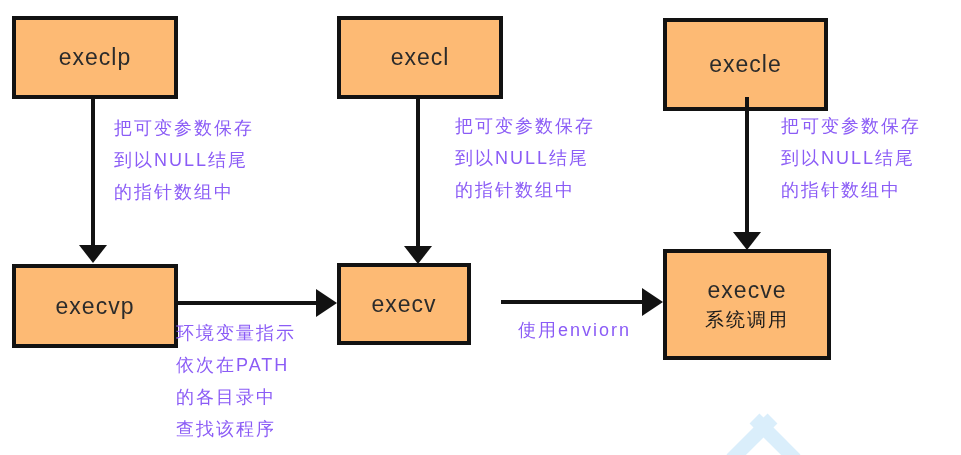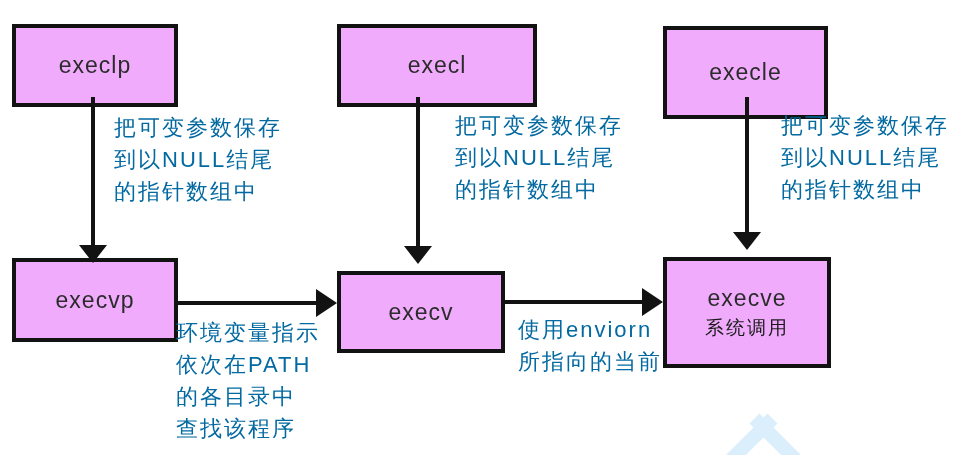--- a/index.html
+++ b/index.html
@@ -10,37 +10,36 @@
     background: #ffffff;
     overflow: hidden;
     font-family: "Liberation Sans", "DejaVu Sans", sans-serif;
   }
 
   
   .box {
     position: absolute;
     box-sizing: border-box;
     border: 4px solid #121212;
-    background: #f0abfc;
+    background: #fdba74;
     display: flex;
     flex-direction: column;
     align-items: center;
     justify-content: center;
     font-size: 23px;
     color: #2b2b2b;
     letter-spacing: 1px;
-    margin-top: 8px;
   }
   .box .sublabel { font-size: 19px; color: #1a1a1a; margin-top: 3px; letter-spacing: 2px; }
 
   #box-execlp { left: 12px;  top: 16px;  width: 166px; height: 83px; }
-  #box-execl  { left: 337px; top: 16px;  width: 200px; height: 83px; }
+  #box-execl  { left: 337px; top: 16px;  width: 166px; height: 83px; }
   #box-execle { left: 663px; top: 18px;  width: 165px; height: 93px; }
-  #box-execvp { left: 12px;  top: 250px; width: 166px; height: 84px; }
-  #box-execv  { left: 337px; top: 263px; width: 168px; height: 82px; }
+  #box-execvp { left: 12px;  top: 264px; width: 166px; height: 84px; }
+  #box-execv  { left: 337px; top: 263px; width: 134px; height: 82px; }
   #box-execve { left: 663px; top: 249px; width: 168px; height: 111px; }
 
   
   .vshaft { position: absolute; width: 4px; background: #121212; }
   #v-execlp { left: 91px;  top: 97px; height: 149px; }
   #v-execl  { left: 416px; top: 97px; height: 150px; }
   #v-execle { left: 745px; top: 97px; height: 136px; }
 
   .hshaft { position: absolute; height: 4px; background: #121212; }
   #h-execvp { left: 176px; top: 301px; width: 146px; }
@@ -62,24 +61,24 @@
     border-top: 14px solid transparent;
     border-bottom: 14px solid transparent;
     border-left: 21px solid #121212;
   }
   #hr-execv  { left: 316px; top: 289px; }
   #hr-execve { left: 642px; top: 288px; }
 
   
   .note {
     position: absolute;
-    font-size: 22px;
+    font-size: 18px;
     line-height: 32px;
     letter-spacing: 2px;
-    color: #0369a1;
+    color: #8b5cf6;
     white-space: nowrap;
   }
   #note-save-1 { left: 114px; top: 112px; }
   #note-save-2 { left: 455px; top: 110px; }
   #note-save-3 { left: 781px; top: 110px; }
   #note-path   { left: 176px; top: 317px; }
   #note-env    { left: 518px; top: 314px; }
 
   
   .wm {
@@ -149,19 +148,18 @@
 
   <div class="note" id="note-path">
     <div>环境变量指示</div>
     <div>依次在PATH</div>
     <div>的各目录中</div>
     <div>查找该程序</div>
   </div>
 
   <div class="note" id="note-env">
     <div>使用enviorn</div>
-    <div>所指向的当前</div>
   </div>
 
   <div class="wm" id="wm-left"></div>
   <div class="wm" id="wm-right"></div>
 
 </div>
 
 </body></html>

